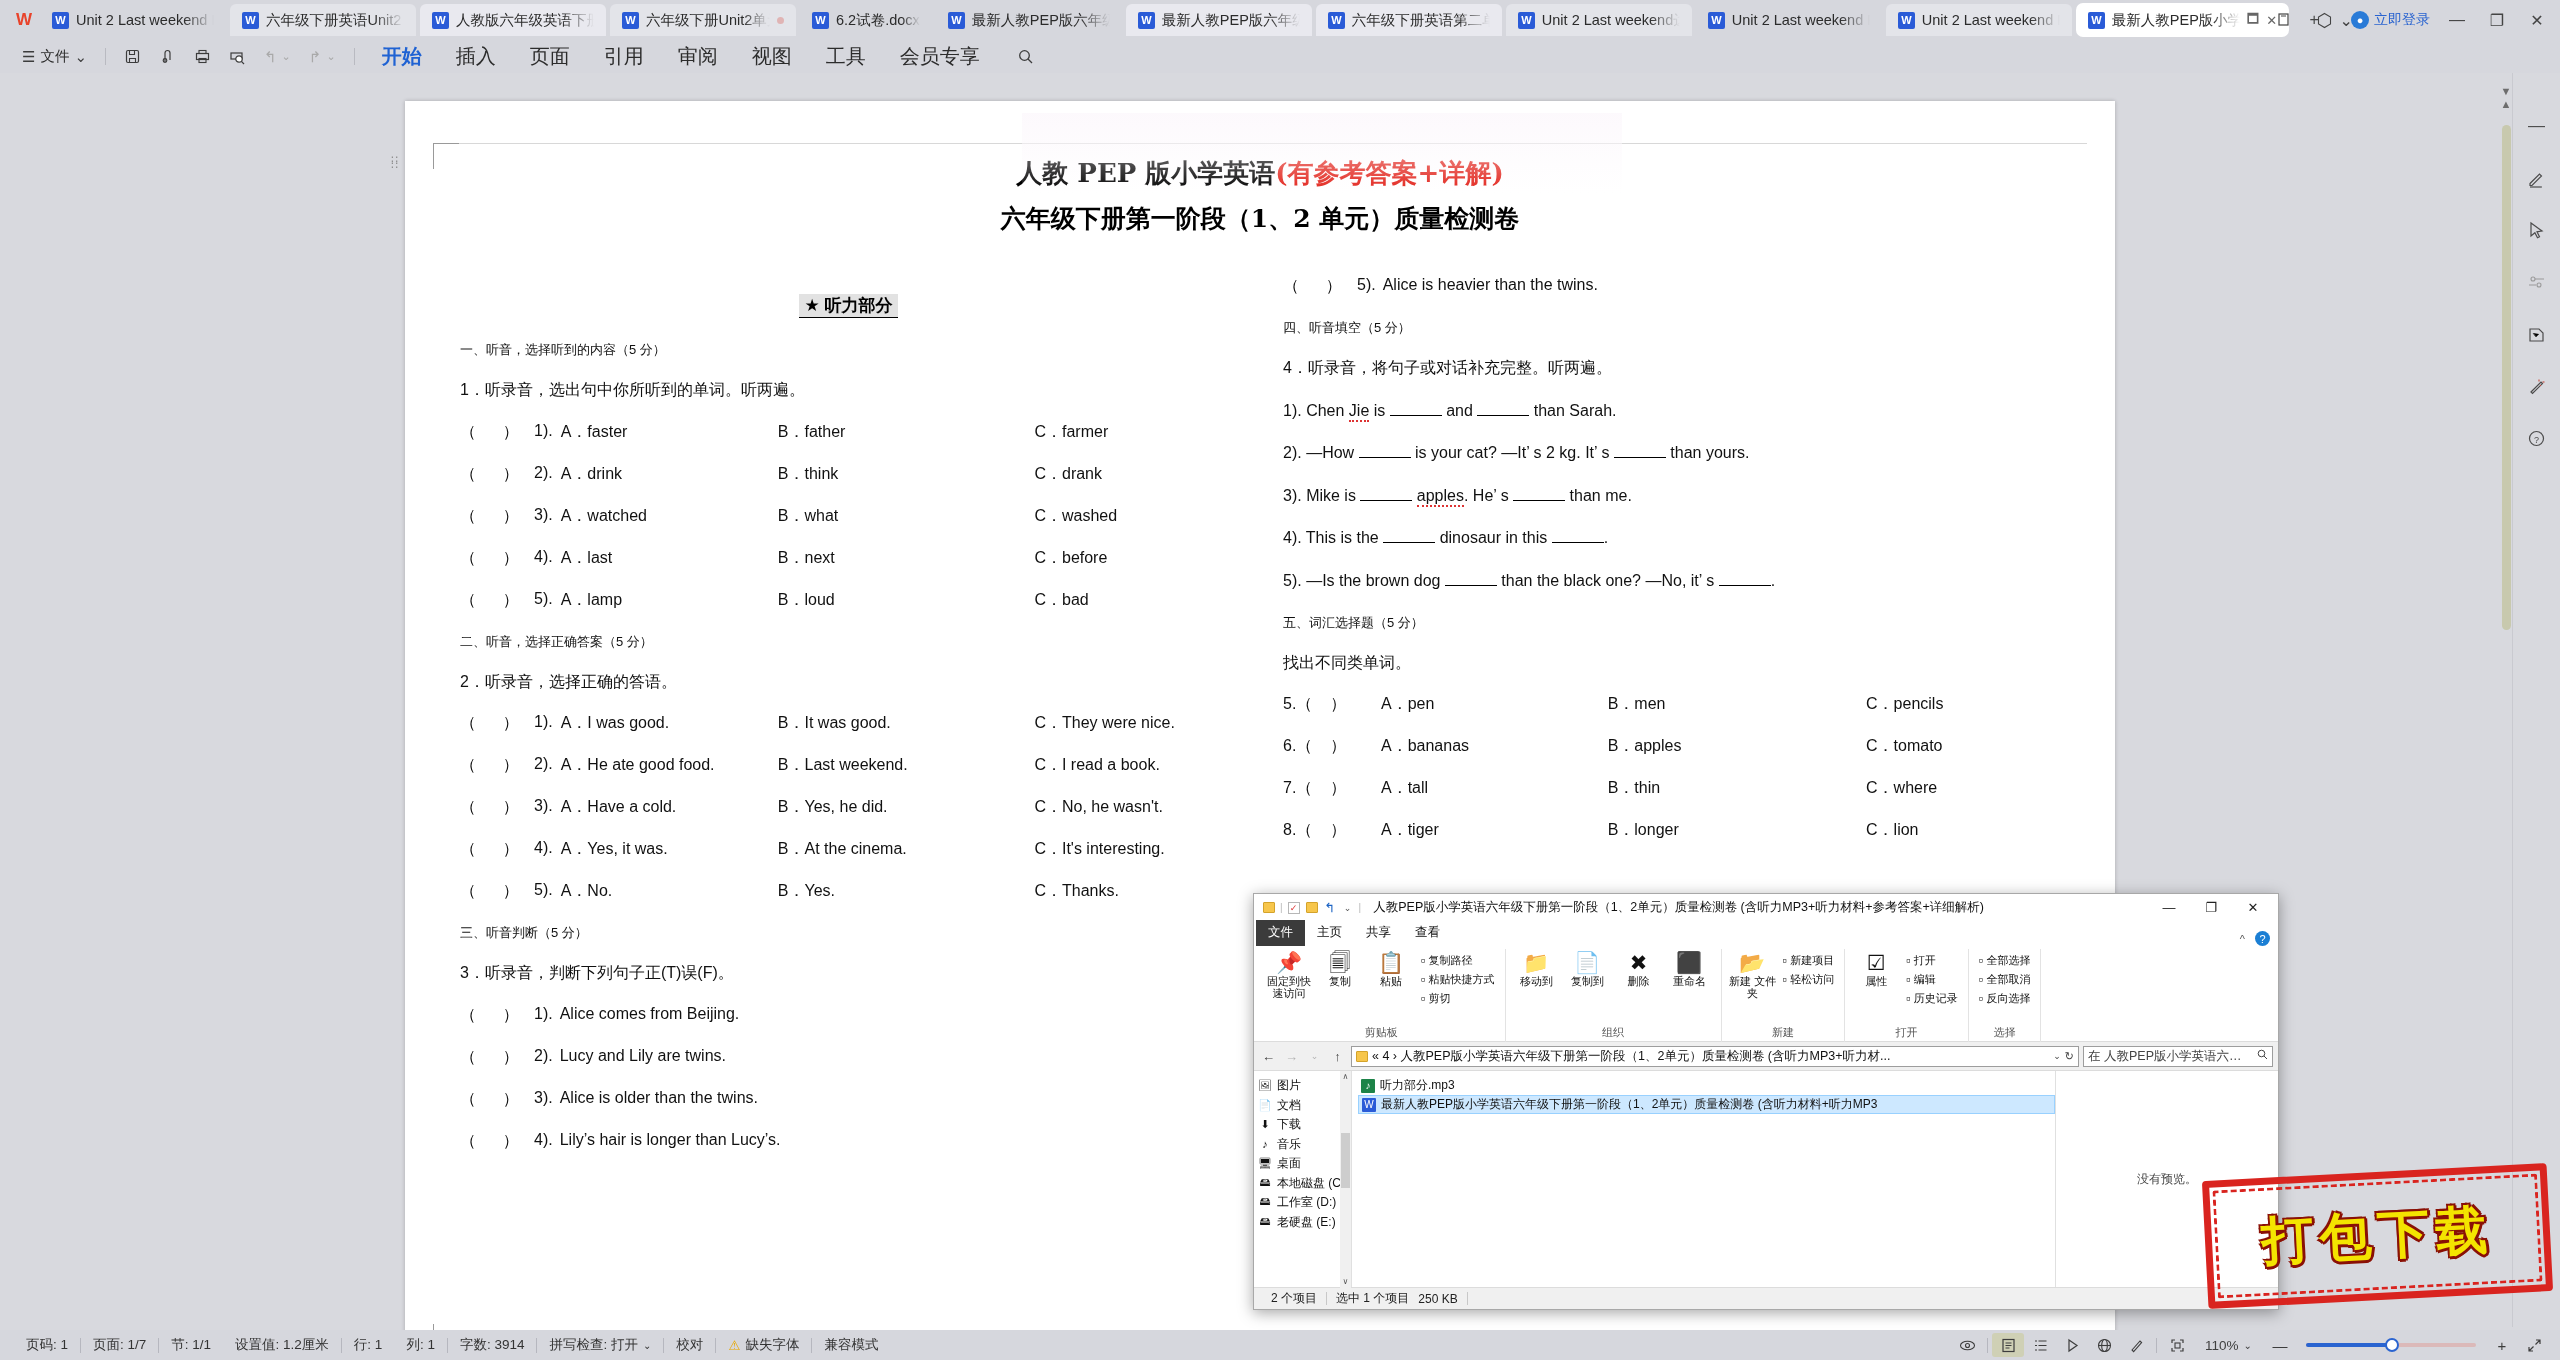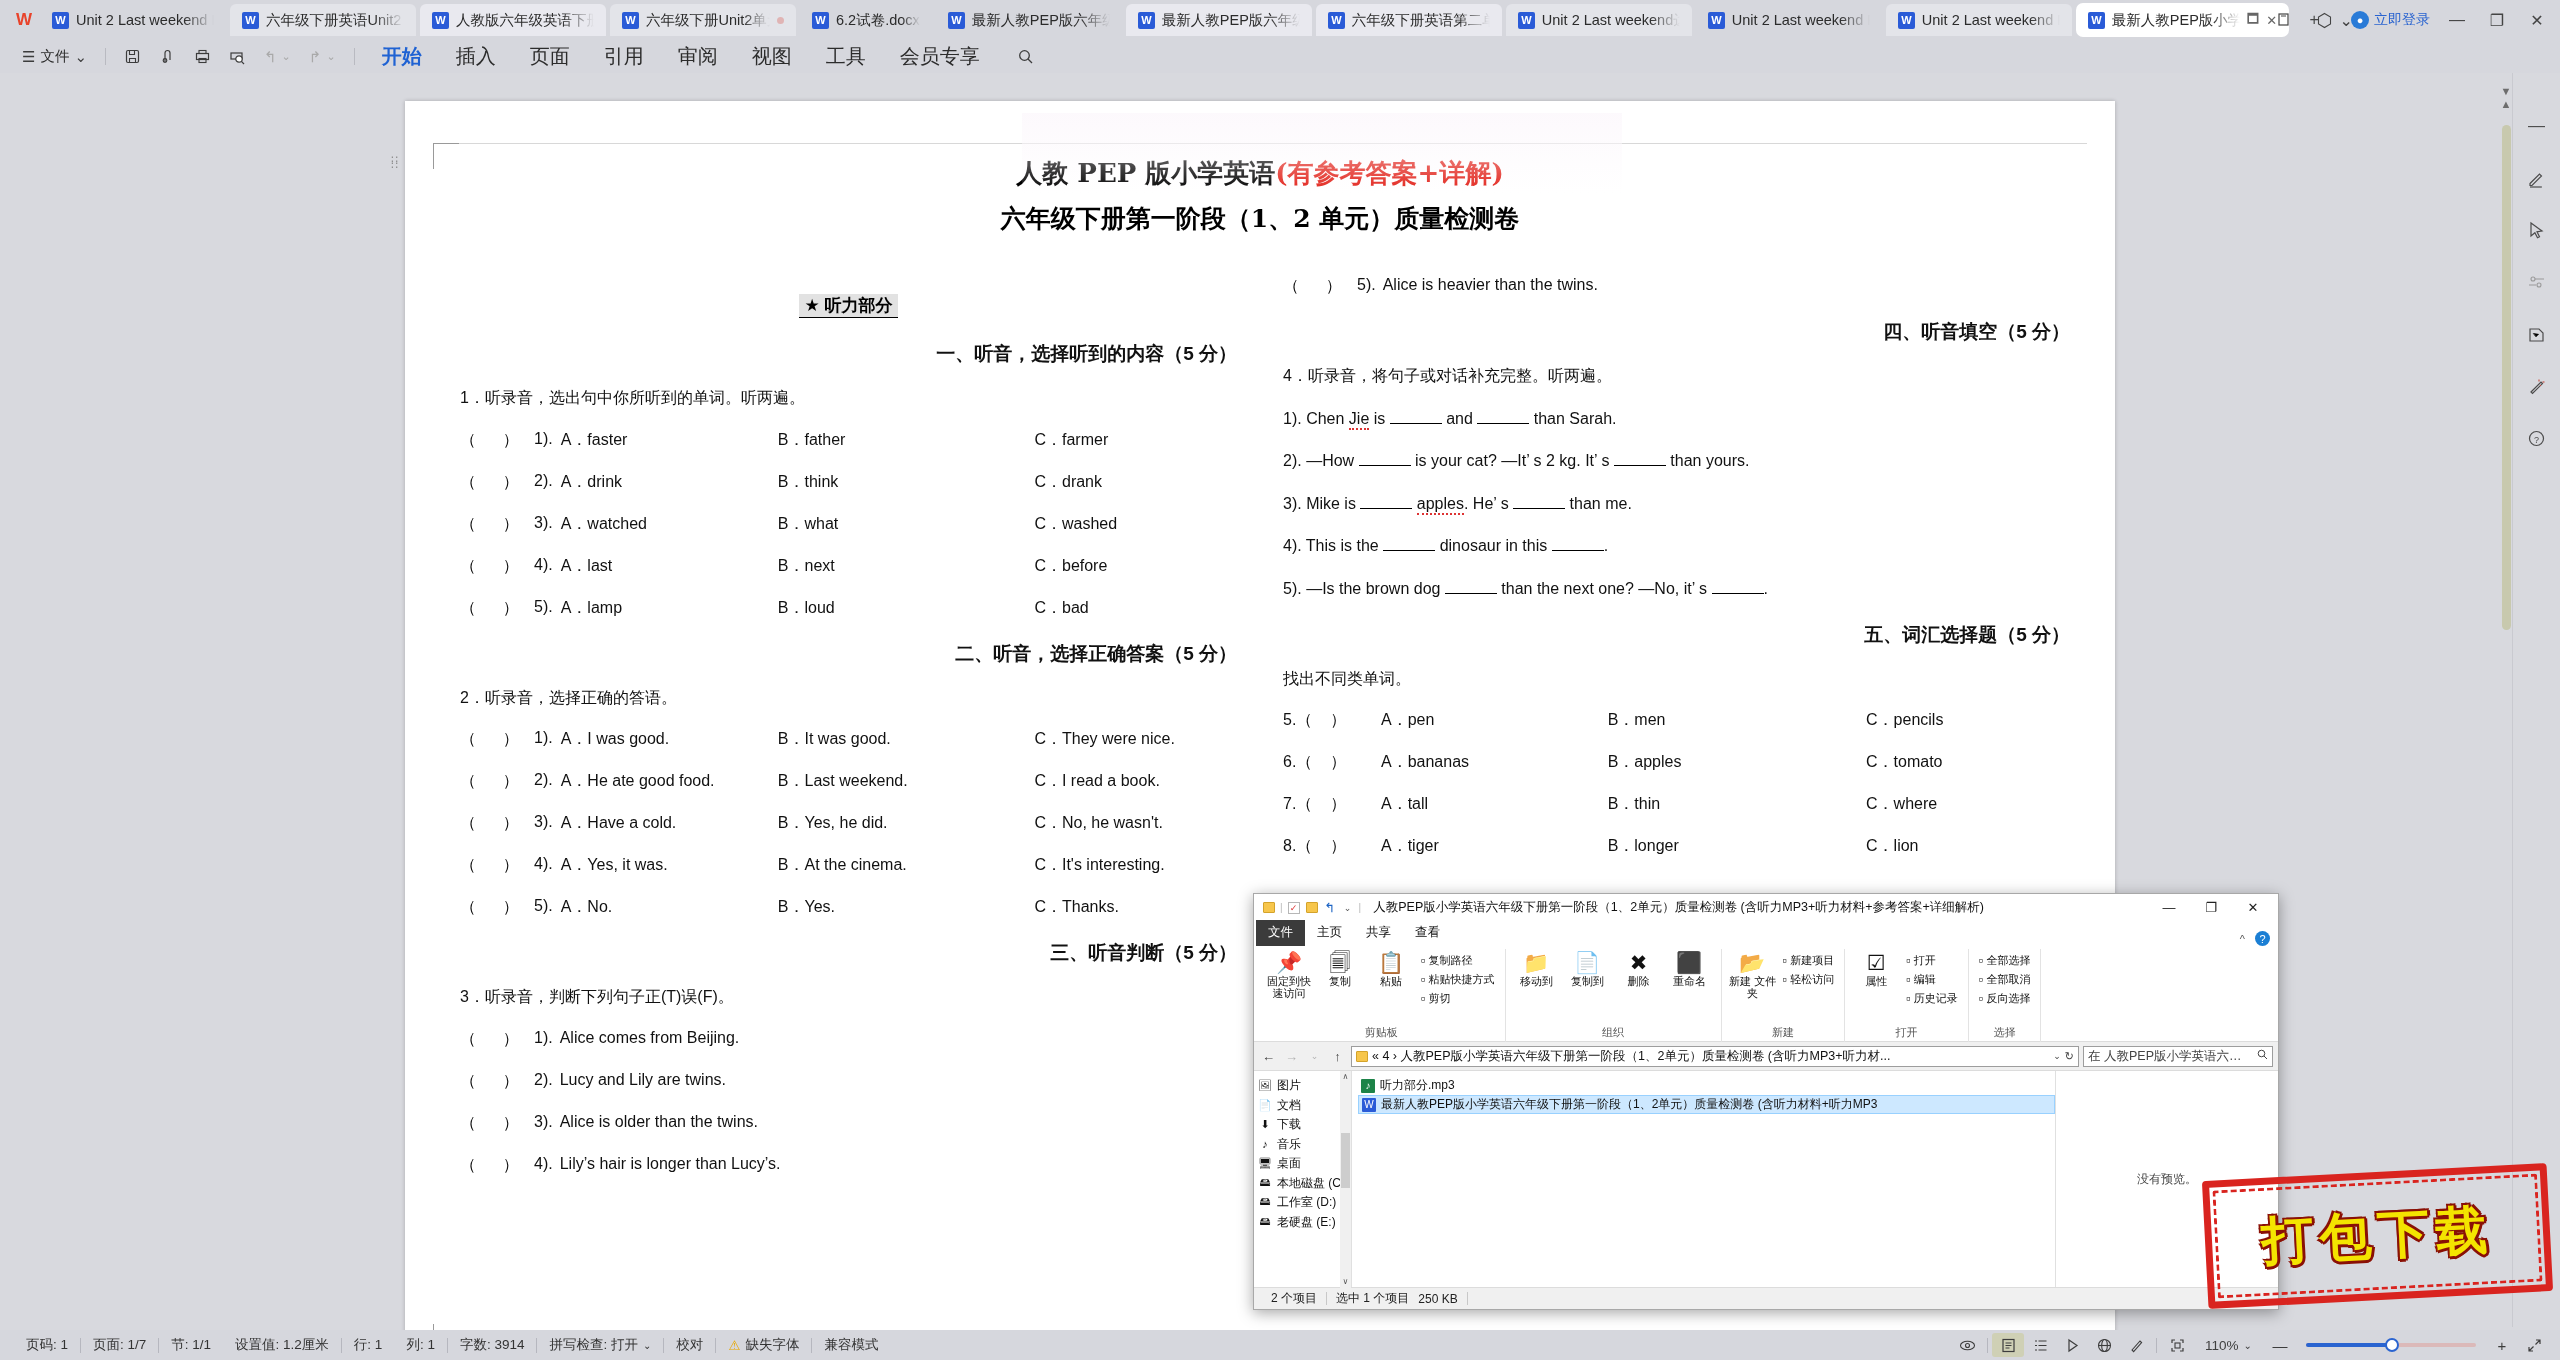--- a/index.html
+++ b/index.html
@@ -97,21 +97,21 @@
   .doc-title .l1 { font-size: 26px; font-weight: bold; color: #000; }
   .doc-title .l1 .red { color: #e2231a; }
   .doc-title .l2 { font-size: 25px; font-weight: bold; color: #000; margin-top: 11px; }
 
   .cols { position: absolute; left: 55px; right: 45px; top: 175px; display: flex; }
   .col { width: 50%; padding-right: 28px; }
   .col.right { padding-left: 18px; padding-right: 0; }
 
   .sect-head { text-align: center; margin: 18px 0 24px; font-size: 17px; font-weight: bold; }
   .sect-head span { background: #e2e2e2; padding: 2px 6px; border-bottom: 1.6px solid #000; }
-  .h2 { font-size: 19px; font-weight: bold; margin: 22px 0 20px; color: #111; text-align: right; }
+  .h2 { font-size: 13px; font-weight: normal; margin: 22px 0 20px; color: #111; }
   .p { font-size: 16px; margin-bottom: 21px; color: #111; line-height: 1.35; }
   .q { font-size: 16px; margin-bottom: 21px; color: #111; display: flex; }
   .q .paren { width: 74px; flex: none; }
   .q .num { flex: none; }
   .q .opts { display: flex; flex: 1; }
   .q .opts .o { width: 33.33%; }
   .q .opts .o.w2 { width: 38%; }
   .q .opts .o.w1 { width: 30%; }
   .blank { border-bottom: 1.4px solid #000; display: inline-block; width: 52px; }
   .misspell { border-bottom: 2px dotted #d33; padding-bottom: 1px; }
@@ -549,21 +549,21 @@
               <div id="rb-sub-4">
                 <div class="p"><span>2).</span> <span>—How </span><span class="blank"></span><span> is your cat? —It’ s 2 kg. It’ s </span><span class="blank"></span><span> than yours.</span></div>
               </div>
               <div id="rb-sub-5">
                 <div class="p"><span>3).</span> <span>Mike is </span><span class="blank"></span><span> </span><span class="misspell">apples</span><span>. He’ s </span><span class="blank"></span><span> than me.</span></div>
               </div>
               <div id="rb-sub-6">
                 <div class="p"><span>4).</span> <span>This is the </span><span class="blank"></span><span> dinosaur in this </span><span class="blank"></span><span>.</span></div>
               </div>
               <div id="rb-sub-7">
-                <div class="p"><span>5).</span> <span>—Is the brown dog </span><span class="blank"></span><span> than the next one? —No, it’ s </span><span class="blank"></span><span>.</span></div>
+                <div class="p"><span>5).</span> <span>—Is the brown dog </span><span class="blank"></span><span> than the black one? —No, it’ s </span><span class="blank"></span><span>.</span></div>
               </div>
               <div id="rb-sub-8">
                 <div class="h2">五、词汇选择题（5 分）</div>
               </div>
               <div id="rb-sub-9">
                 <div class="p">找出不同类单词。</div>
               </div>
               <div id="rb-sub-10">
                 <div class="q">
                   <span class="paren" style="width:98px"><span>5.（</span>&nbsp;&nbsp;&nbsp;&nbsp;）</span>

